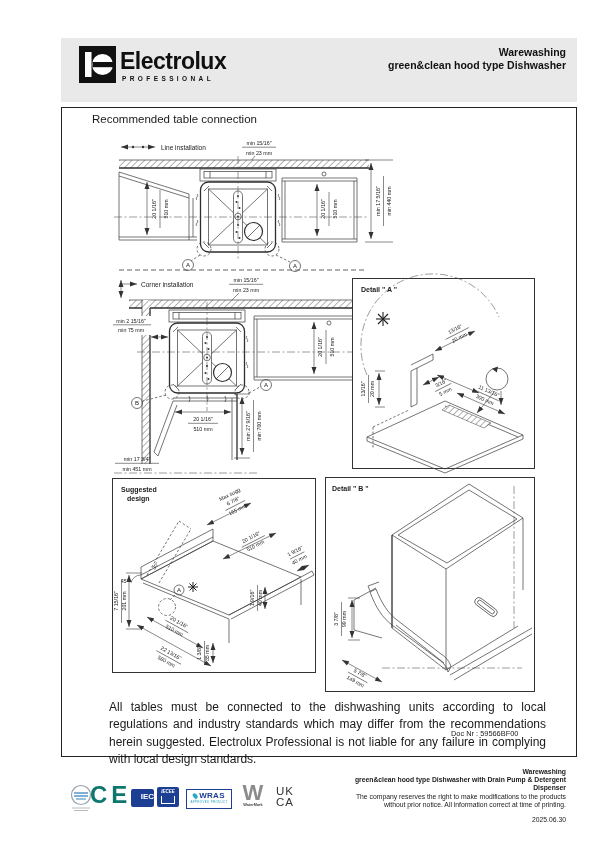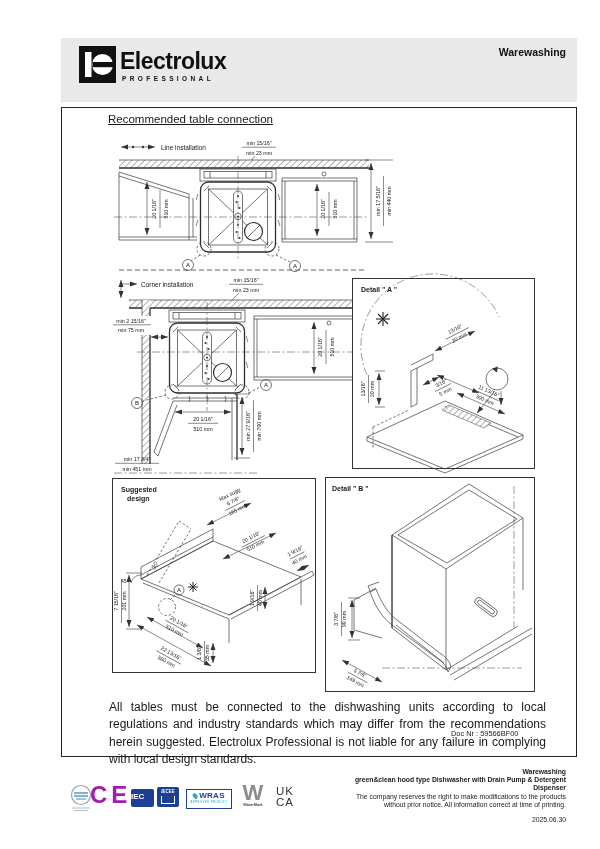--- a/index.html
+++ b/index.html
@@ -2,38 +2,38 @@
 <html><head>
 <meta charset="utf-8">
 <style>
   html,body{margin:0;padding:0;background:#fff;}
   .page{position:relative;width:600px;height:849px;background:#fff;font-family:"Liberation Sans",sans-serif;overflow:hidden;margin-left:24px;}
   .hdr{position:absolute;left:37px;top:38px;width:516px;height:64px;background:#e9e9e9;}
   .brand{position:absolute;left:96px;top:49px;font-size:23px;font-weight:bold;letter-spacing:-0.5px;color:#101010;line-height:25px;}
   .brandsub{position:absolute;left:98px;top:75px;font-size:6.5px;font-weight:bold;letter-spacing:3.4px;color:#101010;}
   .hdr-title{position:absolute;left:280px;top:46px;width:262px;text-align:right;font-weight:bold;font-size:10.5px;line-height:13px;color:#111;}
   .mainbox{position:absolute;left:37px;top:107px;width:514px;height:648px;border:1.5px solid #222;background:#fff;}
-  .maintitle{position:absolute;left:84px;top:113px;font-size:11.5px;color:#1a1a1a;text-decoration:underline;}
+  .maintitle{position:absolute;left:68px;top:113px;font-size:11.5px;color:#1a1a1a;}
   .box{position:absolute;border:1px solid #333;background:#fff;}
   svg.diag{position:absolute;overflow:visible;}
   .ln{stroke:#3a3a3a;stroke-width:.7;fill:none;}
   .thk{stroke:#2e2e2e;stroke-width:1.3;fill:none;}
   .dsh{stroke:#3a3a3a;stroke-width:.7;fill:none;stroke-dasharray:2.5 2;}
   .dsh2{stroke:#3a3a3a;stroke-width:.8;fill:none;stroke-dasharray:5 3;}
   .cl{stroke:#4a4a4a;stroke-width:.55;fill:none;stroke-dasharray:8 2.5 2 2.5;}
   .dim{stroke:#3a3a3a;stroke-width:.6;fill:none;}
   svg text{fill:#1a1a1a;font-family:"Liberation Sans",sans-serif;font-size:6px;}
   svg text.sm{font-size:5.3px;}
   svg text.lb{font-size:6.5px;}
   svg text.bld{font-size:7px;font-weight:bold;}
   .wh{fill:#fff;stroke:none;}
   .disclaimer{position:absolute;left:85px;top:699px;width:437px;font-size:12px;line-height:1.45;color:#1a1a1a;text-align:justify;}
   .docnr{position:absolute;left:427px;top:729px;font-size:7.4px;color:#1a1a1a;}
-  .ce{position:absolute;left:66px;top:781px;font-size:24px;font-weight:bold;letter-spacing:4px;color:#a21caf;}
-  .iec{position:absolute;left:107px;top:789px;width:23px;height:18px;background:#1c3f94;border-radius:2px;color:#fff;text-align:left;font-size:8px;font-weight:bold;line-height:15px;}
+  .ce{position:absolute;left:66px;top:781px;font-size:24px;font-weight:bold;letter-spacing:4px;color:#0f766e;}
+  .iec{position:absolute;left:107px;top:789px;width:23px;height:18px;background:#1c3f94;border-radius:2px;color:#fff;text-align:right;font-size:8px;font-weight:bold;line-height:15px;}
   .iecee{position:absolute;left:133px;top:787px;width:22px;height:20px;background:#1c3f94;border-radius:2px;color:#fff;text-align:center;}
   .iecee .t{font-size:4.5px;font-style:italic;font-weight:bold;margin-top:2px;}
   .iecee .bars{margin:2px auto 0;width:12px;height:7px;border-left:1.5px solid #fff;border-right:1.5px solid #fff;border-bottom:1.5px solid #fff;}
   .wras{position:absolute;left:162px;top:789px;width:44px;height:18px;border:1.5px solid #1c3f94;background:#fff;text-align:center;}
   .wras .row{display:flex;align-items:center;justify-content:center;gap:2px;margin-top:1px;}
   .wras .drop{width:4px;height:5.5px;background:#2aa8c4;border-radius:50% 50% 50% 0;transform:rotate(-45deg);}
   .wras .t{font-size:8px;font-weight:bold;color:#1c3f94;letter-spacing:.3px;}
   .wras .sub{font-size:3px;color:#2aa8c4;letter-spacing:.3px;}
   .wmk{position:absolute;left:212px;top:783px;width:34px;text-align:center;}
   .wmk .w{font-size:22px;font-weight:bold;color:#8c8c8c;line-height:20px;}
@@ -87,20 +87,21 @@
     <svg class="diag" style="left:18px;top:8px" width="37" height="37" viewBox="0 0 37 37">
       <rect width="37" height="37" fill="#111"></rect>
       <rect x="6" y="6" width="6.5" height="25" fill="#fff"></rect>
       <circle cx="23.5" cy="18.5" r="10.5" fill="#fff"></circle>
       <rect x="13.5" y="16" width="23.5" height="5.2" fill="#111"></rect>
     </svg>
     <div class="brand" style="left:59px;top:11px;position:absolute">Electrolux</div>
     <div class="brandsub" style="left:61px;top:37px;position:absolute">PROFESSIONAL</div>
     <div class="hdr-title" style="left:243px;top:8px;position:absolute">
       <div>Warewashing</div>
+      <div>green&amp;clean hood type Dishwasher</div>
     </div>
   </div>
 
   <div class="mainbox"></div>
   <div class="maintitle">Recommended table connection</div>
 
   <svg class="diag" style="left:85px;top:138px" width="290" height="134" viewBox="0 0 290 134">
     <g>
       <line x1="12" y1="9" x2="46" y2="9" class="dim" marker-start="url(#arw)" marker-end="url(#arw)"></line>
       <circle cx="24" cy="9" r="1.2" fill="#333"></circle>

